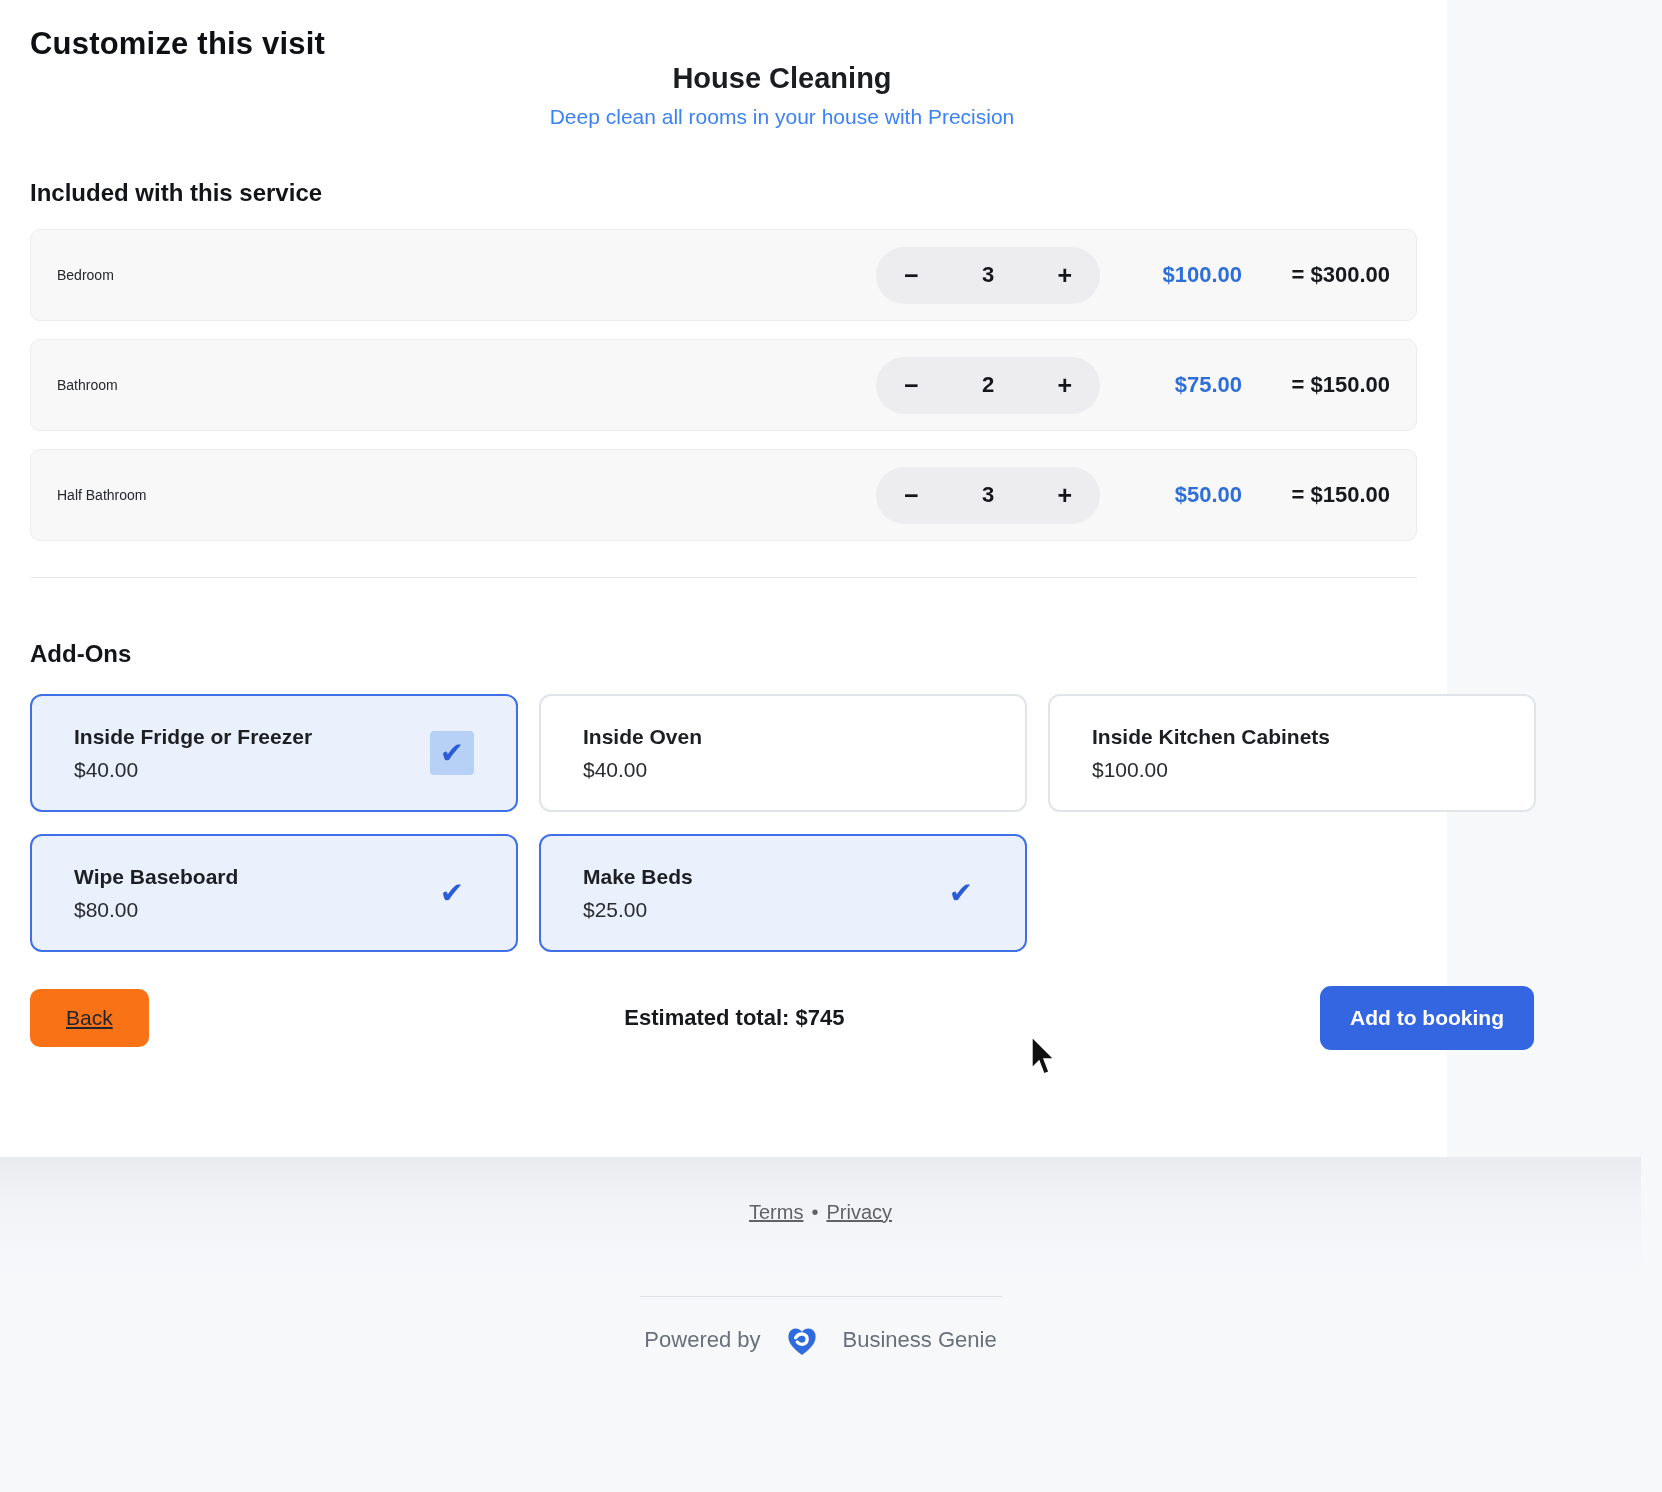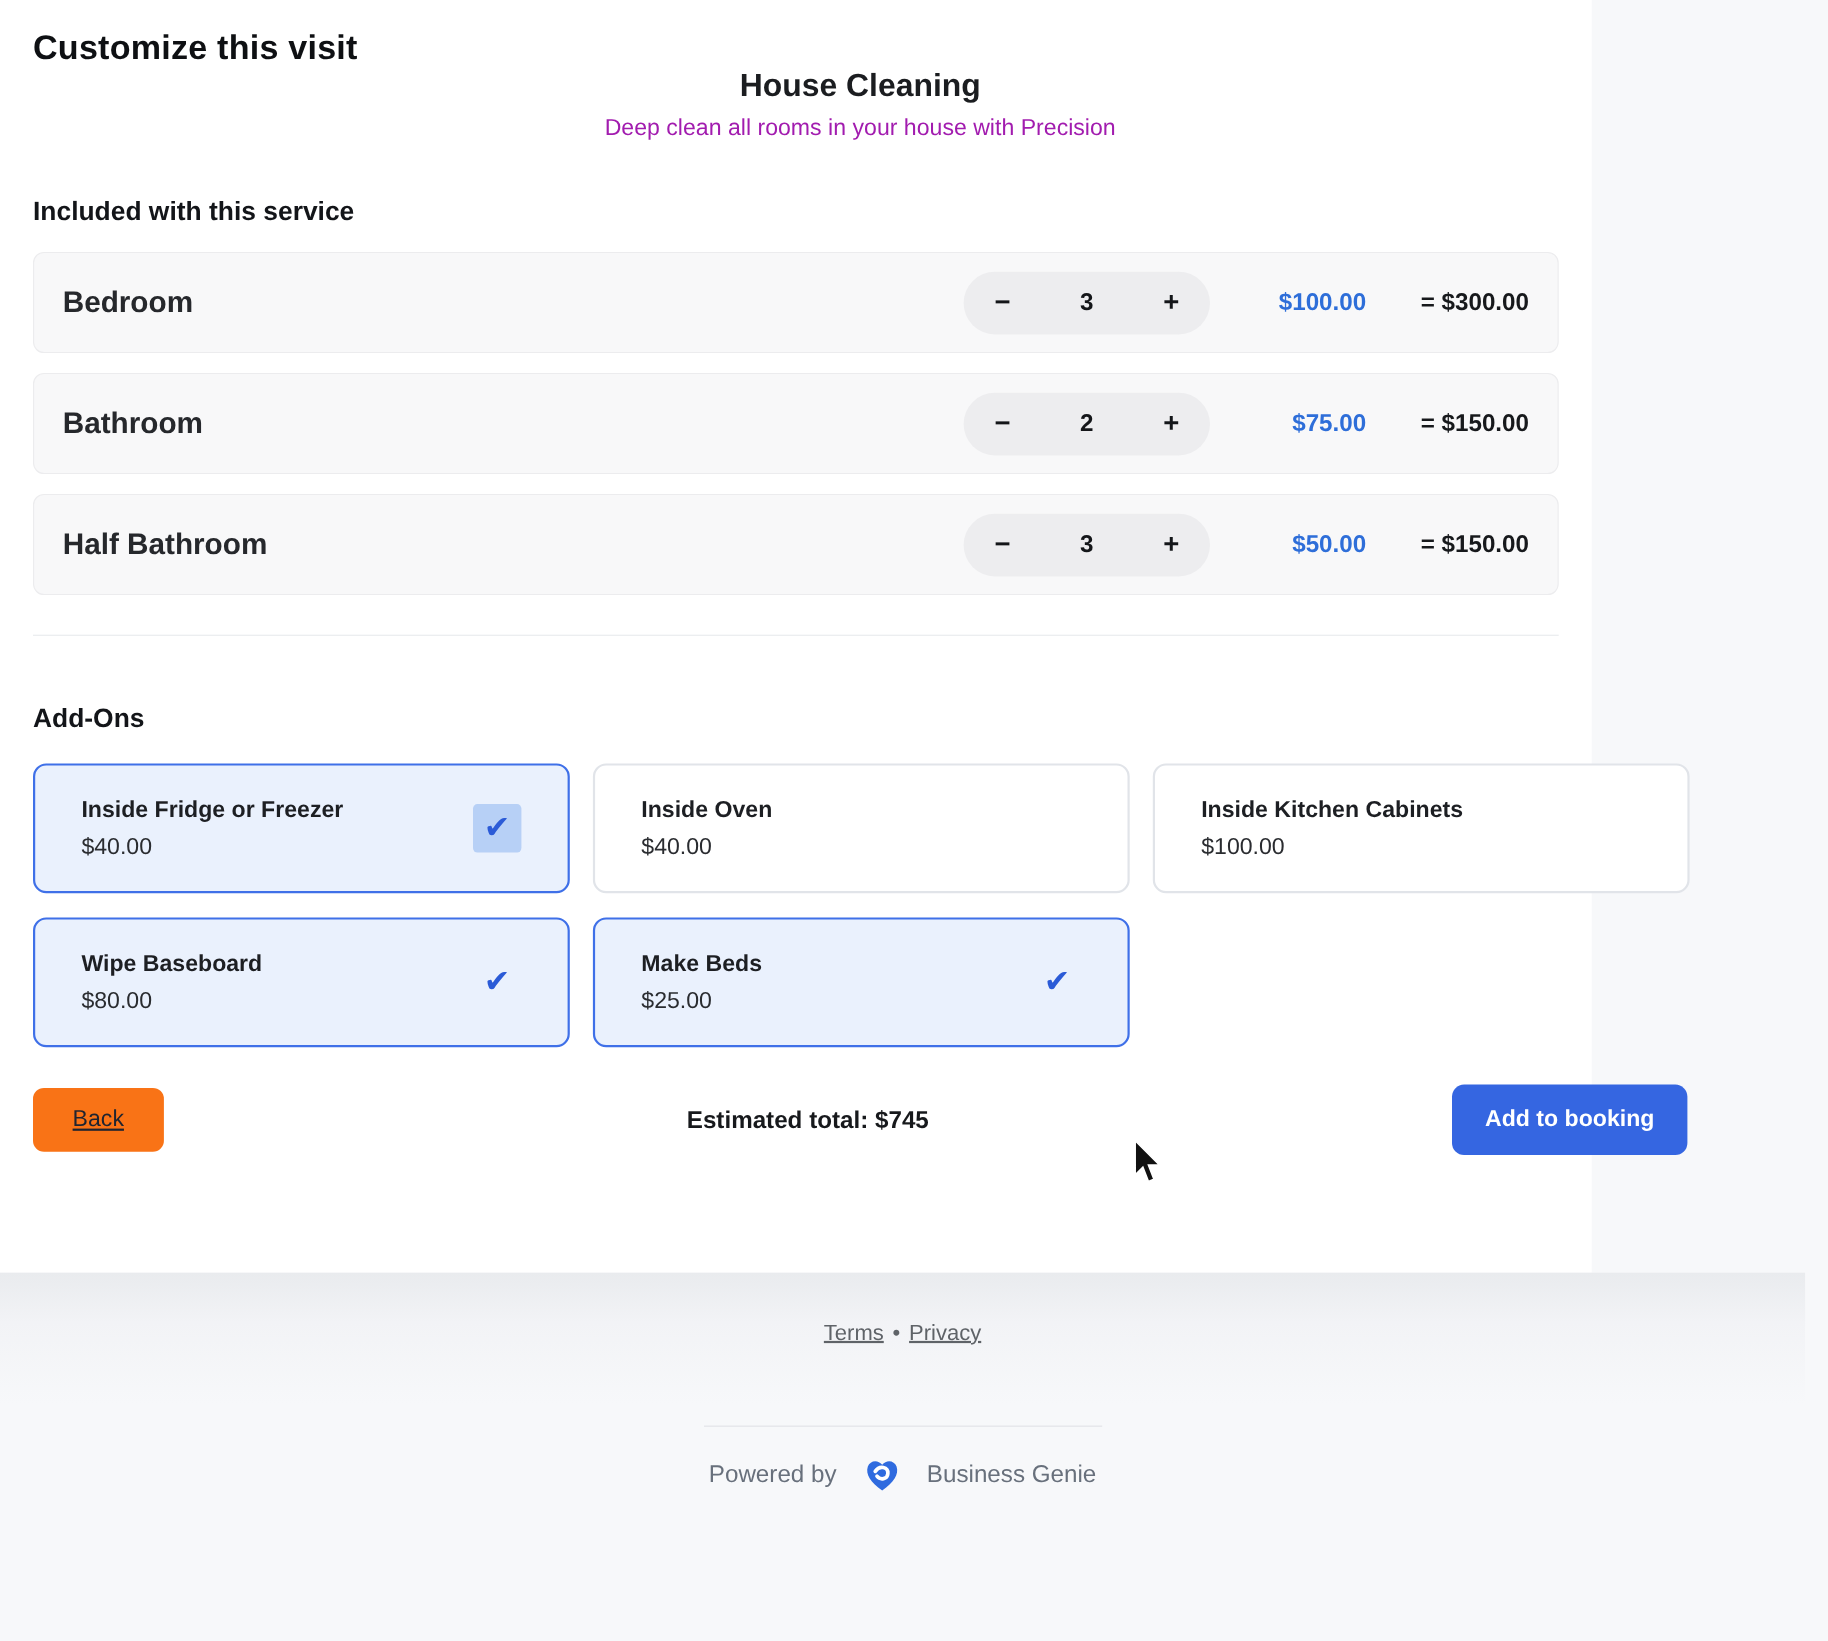--- a/index.html
+++ b/index.html
@@ -11,29 +11,29 @@
   .sheet{
     position:relative;background:#ffffff;width:1447px;height:1157px;
     box-sizing:border-box;padding:0 30px;
   }
   .page-title{
     margin:0;padding-top:26px;font-size:31px;font-weight:700;color:#0e1013;
     letter-spacing:.2px;
   }
   .service-header{width:1504px;text-align:center;}
   .service-name{margin:0;font-size:29px;font-weight:700;color:#1b1d20;}
-  .service-desc{margin:10px 0 0 0;font-size:21px;color:#a21caf;font-weight:400;}
+  .service-desc{margin:10px 0 0 0;font-size:21px;color:#3b82f6;font-weight:400;}
   .section-heading{margin:0;font-size:24px;font-weight:700;color:#131519;}
   .included-heading{margin-top:50px;margin-bottom:22px;}
   .row-card{
     display:flex;align-items:center;box-sizing:border-box;
     height:92px;background:#f8f8f9;border:1px solid #ececee;border-radius:10px;
     padding:0 26px;margin-bottom:18px;
   }
-  .row-label{font-size:27px;font-weight:700;color:#26282c;}
+  .row-label{font-size:14px;font-weight:400;color:#26282c;}
   .row-right{margin-left:auto;display:flex;align-items:center;}
   .stepper{
     width:224px;height:57px;background:#ededef;border-radius:29px;
     display:flex;align-items:center;justify-content:space-between;
     box-sizing:border-box;padding:0 24px;
   }
   .step-btn{
     border:none;background:transparent;cursor:pointer;padding:0 4px;
     font-size:25px;font-weight:700;color:#141619;line-height:1;
     font-family:inherit;

